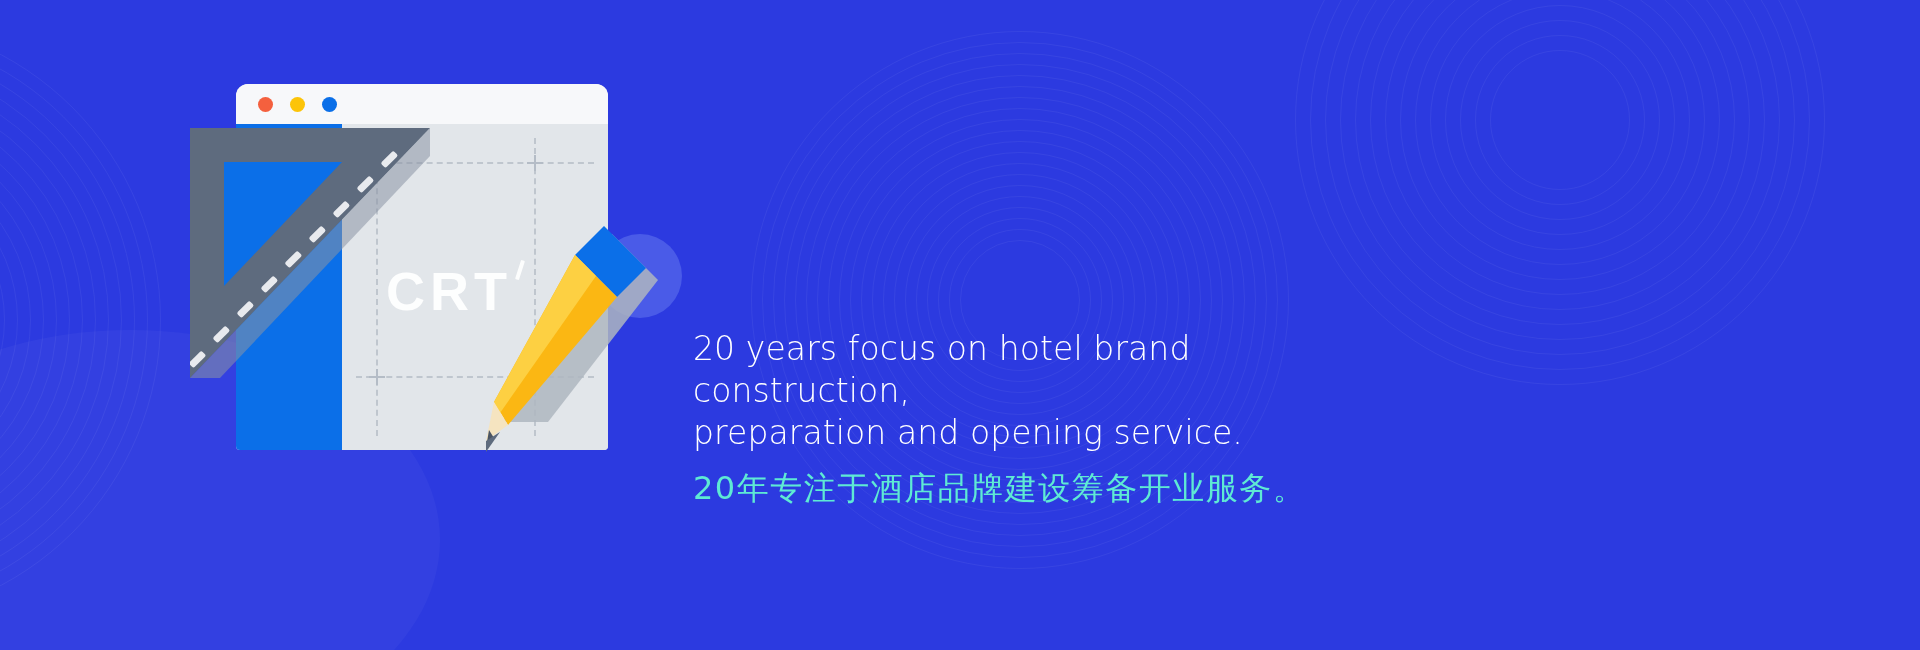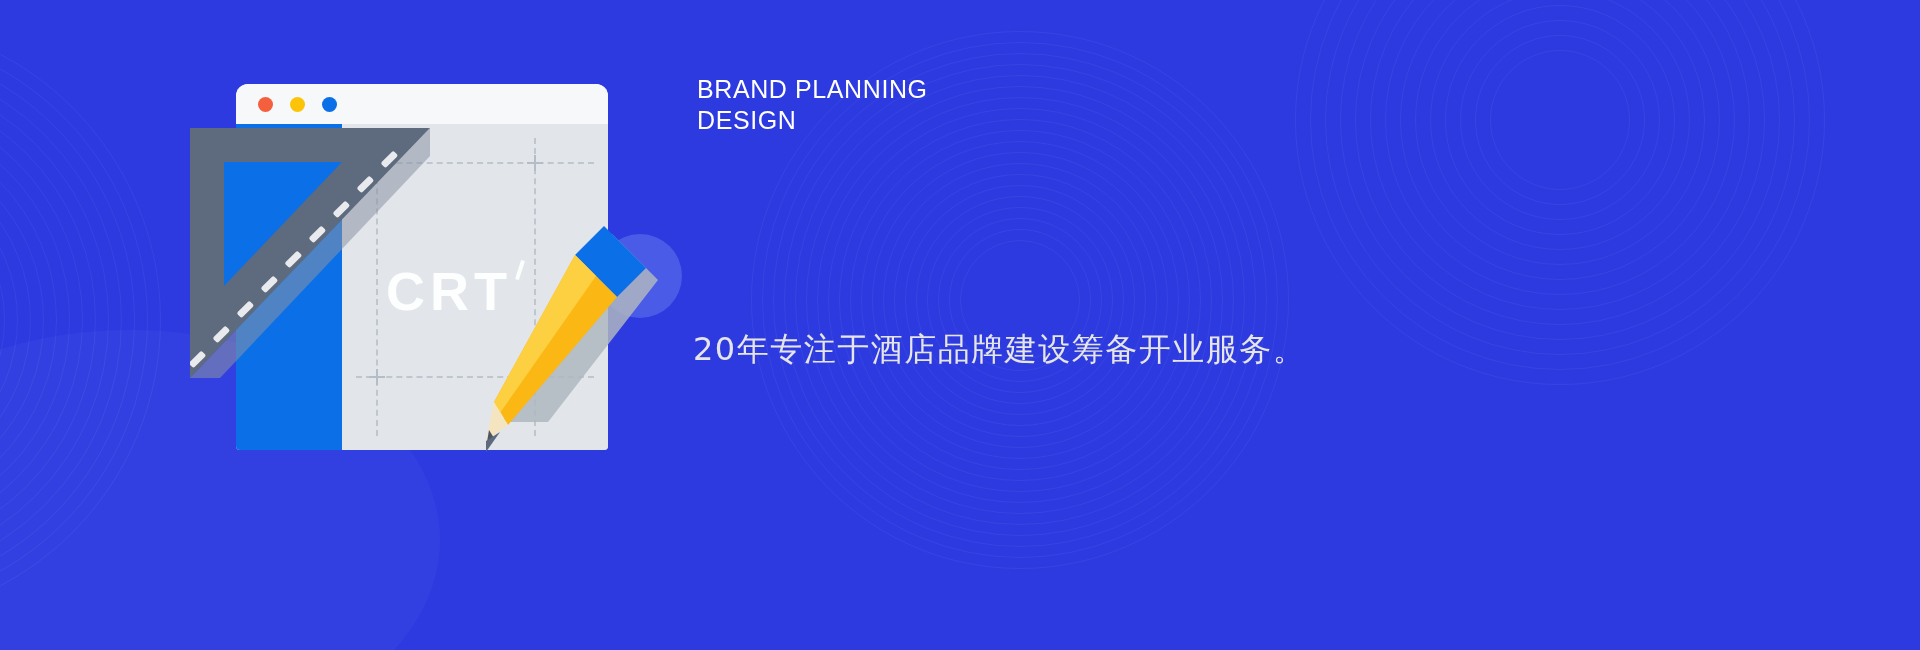--- a/index.html
+++ b/index.html
@@ -137,21 +137,22 @@
   #headline-en {
     color:#FFFFFF;
     font-size:33px;
     font-weight:300;
     line-height:1.28;
     letter-spacing:0.1px;
     white-space:pre-line;
     font-family:"DejaVu Sans","Liberation Sans",sans-serif;
   }
   #headline-cn {
-    color:#e5e5e5;
+    margin-top:12px;
+    color:#5eead4;
     font-size:32px;
     font-weight:400;
     letter-spacing:1.5px;
     font-family:"DejaVu Sans","Liberation Sans",sans-serif;
   }
 </style>
 </head>
 <body>
 
 <div id="banner">
@@ -274,21 +275,21 @@
       <path d="M110 50 L89 29 L8 176 L14 187 Z" fill="#FDD042"></path>
 
       <path d="M22 199 L8 176 L0 215 Z" fill="#F5E4C0"></path>
 
       <path d="M8 212 L3 204 L0 222 Z" fill="#4B5563"></path>
       <path d="M14 206 L0 226 L0 215 Z" fill="#5E6B7E"></path>
     </svg>
   </div>
 
   <div id="eyebrow-block">
-    <div id="eyebrow-en">BRAND PLANNING
-DESIGN</div>
   </div>
 
   <div id="headline-block">
+    <div id="headline-en">20 years focus on hotel brand construction,
+preparation and opening service.</div>
     <div id="headline-cn">20年专注于酒店品牌建设筹备开业服务。</div>
   </div>
 
 </div>
 
 </body></html>

